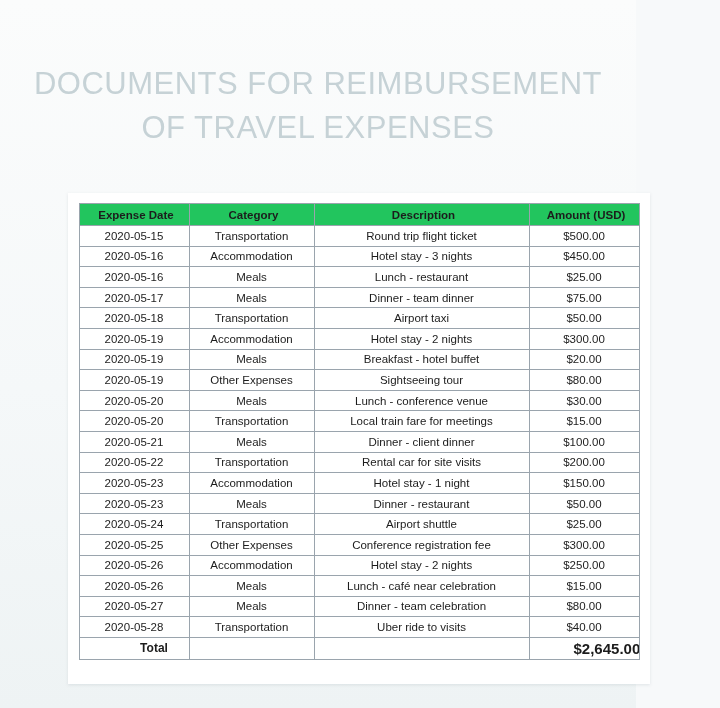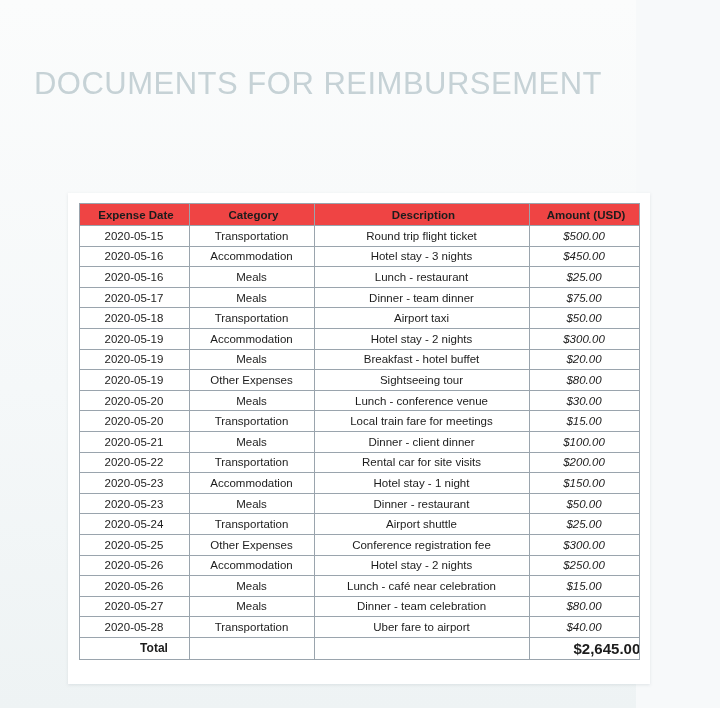--- a/index.html
+++ b/index.html
@@ -53,48 +53,49 @@
     border: 1px solid #9aa4ad;
     font-size: 11.5px;
     color: #1c1c1c;
     height: 19.6px;
     padding: 0 4px;
     text-align: center;
     white-space: nowrap;
     overflow: hidden;
   }
   thead th {
-    background: #ef4444;
+    background: #22c55e;
     font-weight: bold;
     font-size: 11.5px;
     height: 21px;
     padding-left: 8px;
   }
   col.c-date { width: 110px; }
   col.c-cat  { width: 125px; }
   col.c-desc { width: 215px; }
   col.c-amt  { width: 110px; }
-  tbody td.amount { text-align: center; font-style: italic; }
+  tbody td.amount { text-align: center; }
   tfoot td {
     font-weight: bold;
     font-size: 12px;
     height: 21px;
     padding-left: 44px;
   }
   tfoot td.total-label { font-weight: bold; }
   tfoot td.blank { }
   tfoot td.total-amount { font-weight: bold; font-size: 15px; }
 </style>
 </head>
 <body>
 
 <div class="page">
 
   <div class="title-block">
     <div class="title">DOCUMENTS FOR REIMBURSEMENT</div>
+    <div class="title">OF TRAVEL EXPENSES</div>
   </div>
 
   <div class="sheet">
     <table>
       <colgroup>
         <col class="c-date">
         <col class="c-cat">
         <col class="c-desc">
         <col class="c-amt">
       </colgroup>
@@ -217,21 +218,21 @@
         </tr>
         <tr>
           <td>2020-05-27</td>
           <td>Meals</td>
           <td>Dinner - team celebration</td>
           <td class="amount">$80.00</td>
         </tr>
         <tr>
           <td>2020-05-28</td>
           <td>Transportation</td>
-          <td>Uber fare to airport</td>
+          <td>Uber ride to visits</td>
           <td class="amount">$40.00</td>
         </tr>
       </tbody>
       <tfoot>
         <tr>
           <td class="total-label">Total</td>
           <td class="blank"></td>
           <td class="blank"></td>
           <td class="total-amount">$2,645.00</td>
         </tr>

